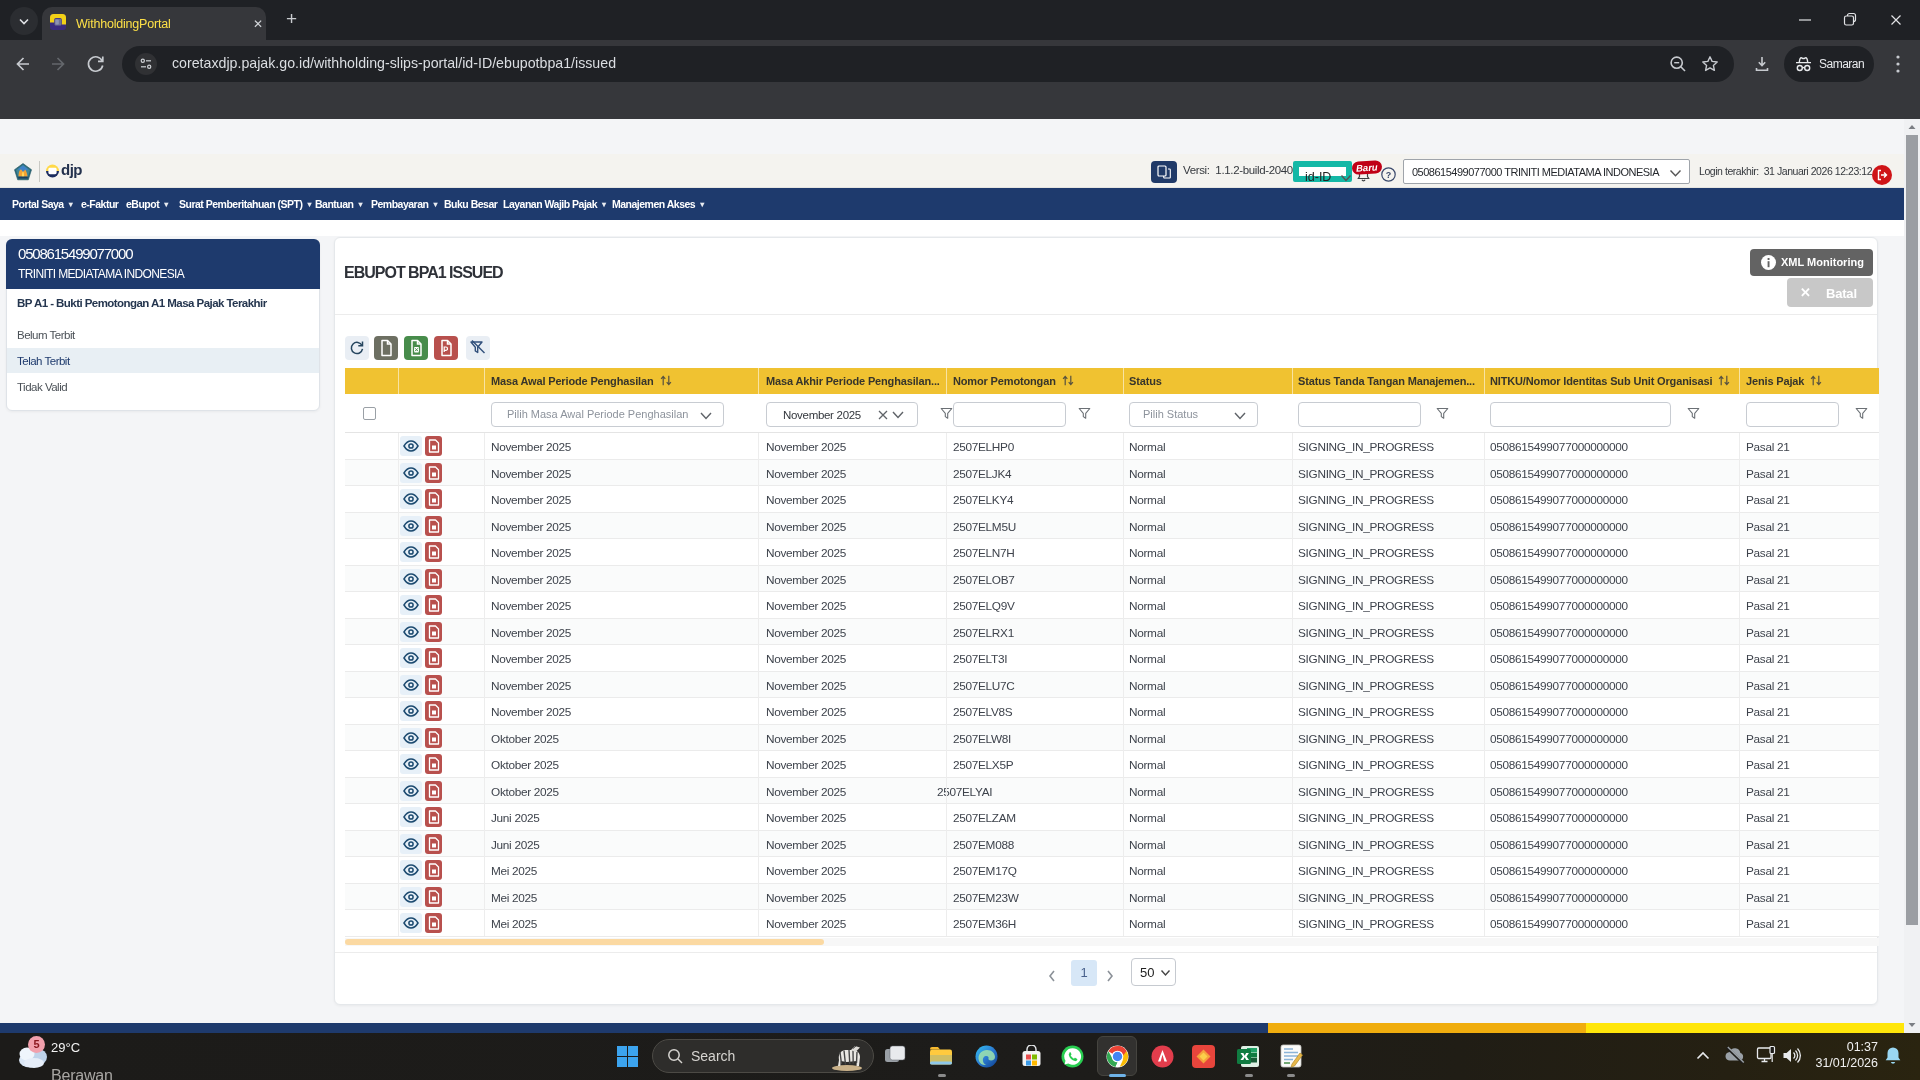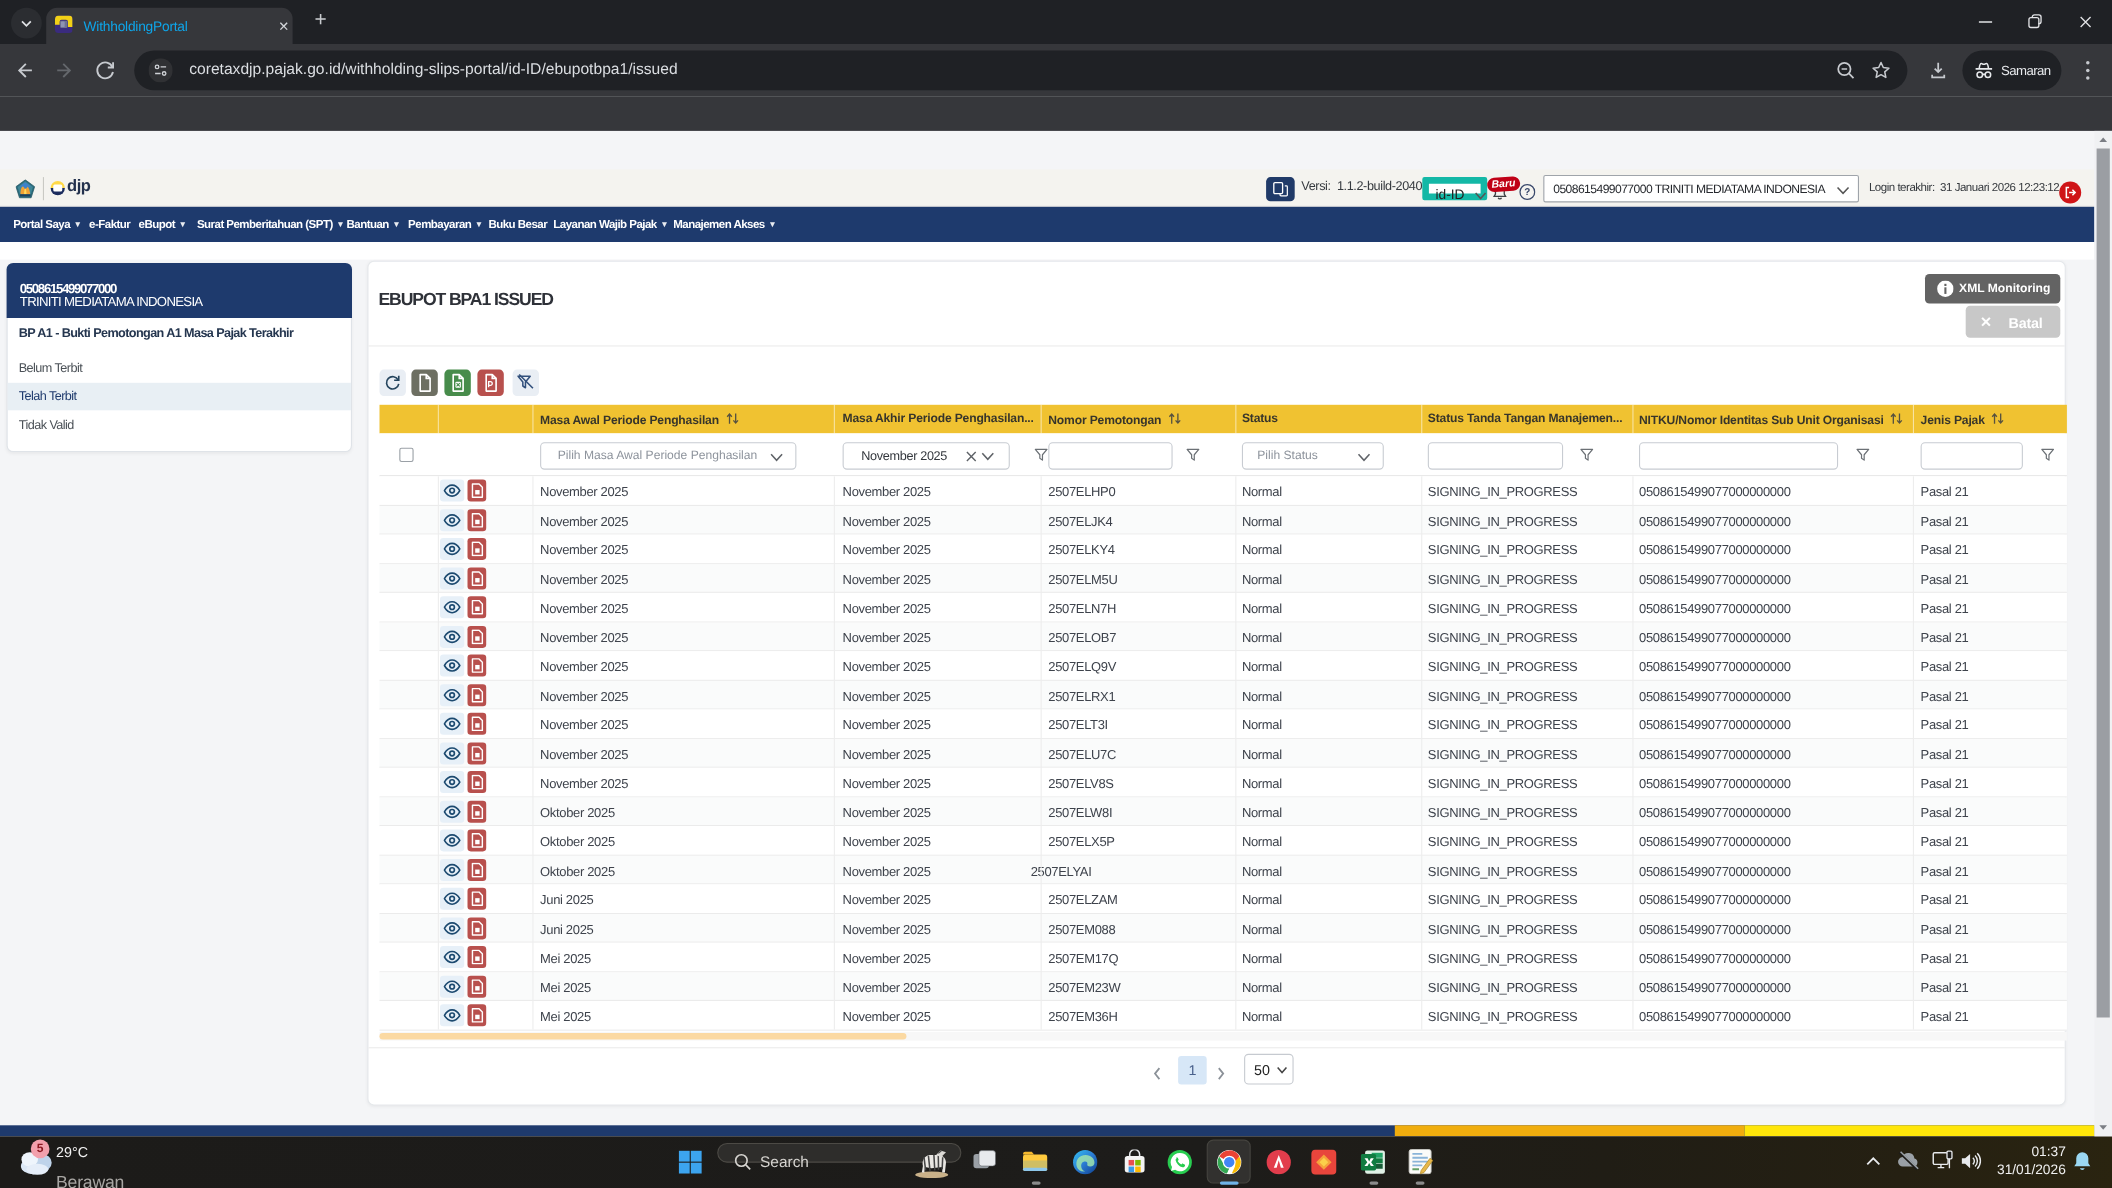--- a/index.html
+++ b/index.html
@@ -1,21 +1,21 @@
 <!DOCTYPE html>
 <html><head><meta charset="utf-8"><style>
 *{margin:0;padding:0;box-sizing:border-box}
 html,body{width:1920px;height:1080px;overflow:hidden;font-family:"Liberation Sans",sans-serif}
 .abs{position:absolute}
 #stage{position:relative;width:1920px;height:1080px;background:#f4f5f7}
 
 #tabstrip{left:0;top:0;width:1920px;height:40px;background:#1f2125}
 #tabchev{left:10px;top:7px;width:28px;height:28px;border-radius:14px;background:#2b2d31}
 #tab{left:42px;top:7px;width:224px;height:33px;background:#36373b;border-radius:10px 10px 0 0;color:#e8eaed}
-#tabtitle{left:34px;top:10px;font-size:12.5px;color:#0ea5e9;letter-spacing:-.2px}
+#tabtitle{left:34px;top:10px;font-size:12.5px;color:#fde047;letter-spacing:-.2px}
 #tabx{left:208px;top:9px;width:16px;height:16px;color:#d3d6da;font-size:12px;line-height:16px;text-align:center}
 #newtab{left:283px;top:11px;width:17px;height:17px;color:#c8cbcf;font-size:19px;line-height:16px;text-align:center;font-weight:400}
 #toolbar{left:0;top:40px;width:1920px;height:48px;background:#36373b}
 #bookbar{left:0;top:88px;width:1920px;height:31px;background:#36373b}
 #omnibox{left:122px;top:46px;width:1612px;height:36px;background:#1f2125;border-radius:18px}
 #url{left:50px;top:9px;font-size:14.2px;color:#dbdee2;letter-spacing:0}
 
 #imper{left:0;top:119px;width:1904px;height:35px;background:#d5e7f9}
 #imper span{position:absolute;left:0;width:100%;text-align:center;top:11px;font-size:11.8px;color:#1d4e7e;letter-spacing:-.6px}
 
@@ -196,21 +196,21 @@
     <span class="navitem" style="left:179px">Surat Pemberitahuan (SPT)<span class="caret">▾</span></span>
     <span class="navitem" style="left:315px">Bantuan<span class="caret">▾</span></span>
     <span class="navitem" style="left:371px">Pembayaran<span class="caret">▾</span></span>
     <span class="navitem" style="left:444px">Buku Besar</span>
     <span class="navitem" style="left:503px">Layanan Wajib Pajak<span class="caret">▾</span></span>
     <span class="navitem" style="left:612px">Manajemen Akses<span class="caret">▾</span></span>
   </div>
   <div class="abs" id="belownav"></div>
   <div class="abs" id="sidebar">
     <div class="abs" id="sidehead">
-      <div class="abs" style="left:12px;top:16px;font-size:12px;font-weight:bold;letter-spacing:-1.2px">0508615499077000</div>
+      <div class="abs" style="left:12px;top:6px;font-size:15px;font-weight:normal;letter-spacing:-1.2px">0508615499077000</div>
       <div class="abs" style="left:12px;top:28px;font-size:12px;letter-spacing:-.65px">TRINITI MEDIATAMA INDONESIA</div>
     </div>
     <div class="abs" style="left:10px;top:57px;font-size:11.5px;font-weight:bold;color:#25364f;letter-spacing:-.55px">BP A1 - Bukti Pemotongan A1 Masa Pajak Terakhir</div>
     <div class="abs" style="left:10px;top:89px;font-size:11.5px;color:#4b5157;letter-spacing:-.5px">Belum Terbit</div>
     <div class="abs" style="left:0;top:108px;width:312px;height:25px;background:#e8eff4"></div>
     <div class="abs" style="left:10px;top:115px;font-size:11.5px;font-weight:normal;color:#1e3a6d;letter-spacing:-.5px">Telah Terbit</div>
     <div class="abs" style="left:10px;top:141px;font-size:11.5px;color:#4b5157;letter-spacing:-.5px">Tidak Valid</div>
   </div>
   <div class="abs" id="content">
     <div class="abs" id="ctitle">EBUPOT BPA1 ISSUED</div>
@@ -765,21 +765,21 @@
       </svg>
     <div class="abs" style="left:28px;top:3px;width:17px;height:17px;background:#f2a0ac;border-radius:9px;text-align:center;line-height:17px;font-size:11px;font-weight:bold;color:#8c1820">5</div>
     <div class="abs" style="left:51px;top:7px;font-size:13px;color:#f2f2f2">29°C</div>
     <div class="abs" style="left:51px;top:34px;font-size:16px;color:#a8a6a3;letter-spacing:-.2px">Berawan</div>
     <svg class="abs" style="left:617px;top:13px" width="21" height="21" viewBox="0 0 21 21">
         <rect x="0" y="0" width="10" height="10" fill="#3ca4ef"></rect>
         <rect x="11" y="0" width="10" height="10" fill="#3ca4ef"></rect>
         <rect x="0" y="11" width="10" height="10" fill="#3ca4ef"></rect>
         <rect x="11" y="11" width="10" height="10" fill="#3ca4ef"></rect>
       </svg>
-    <div class="abs" style="left:652px;top:6px;width:222px;height:18px;background:#2e2d2b;border:1px solid #4c4a45;border-radius:17px">
+    <div class="abs" style="left:652px;top:6px;width:222px;height:34px;background:#2e2d2b;border:1px solid #4c4a45;border-radius:17px">
       <svg class="abs" style="left:14px;top:8px" width="17" height="17" viewBox="0 0 17 17">
           <circle cx="7" cy="7" r="5.2" fill="none" stroke="#d6d4d0" stroke-width="1.5"></circle>
           <line x1="11" y1="11" x2="15" y2="15" stroke="#d6d4d0" stroke-width="1.5"></line>
         </svg>
       <div class="abs" style="left:38px;top:8px;font-size:14px;color:#d6d4d0">Search</div>
       <svg class="abs" style="left:172px;top:3px" width="42" height="28" viewBox="0 0 42 28">
           <ellipse cx="22" cy="25" rx="15" ry="3" fill="#c9b189"></ellipse>
           <path d="M13 23 l1-6 c-1-5 1-9 6-10 l8 0 c4 0 7 3 7 7 l-1 9 -2.5 0 .3-5 -10 1 -6-1 -.5 5 Z" fill="#e9e7e3"></path>
           <path d="M15 9 l1.5 12 M19 7.5 l1.5 14 M24 7 l.8 14 M28 7.5 l.2 13 M32 9 l-.5 11" stroke="#454545" stroke-width="1.4"></path>
           <path d="M26 7 l4-4 5 1.5 -4.5 4.5 Z" fill="#dcdad6"></path>

